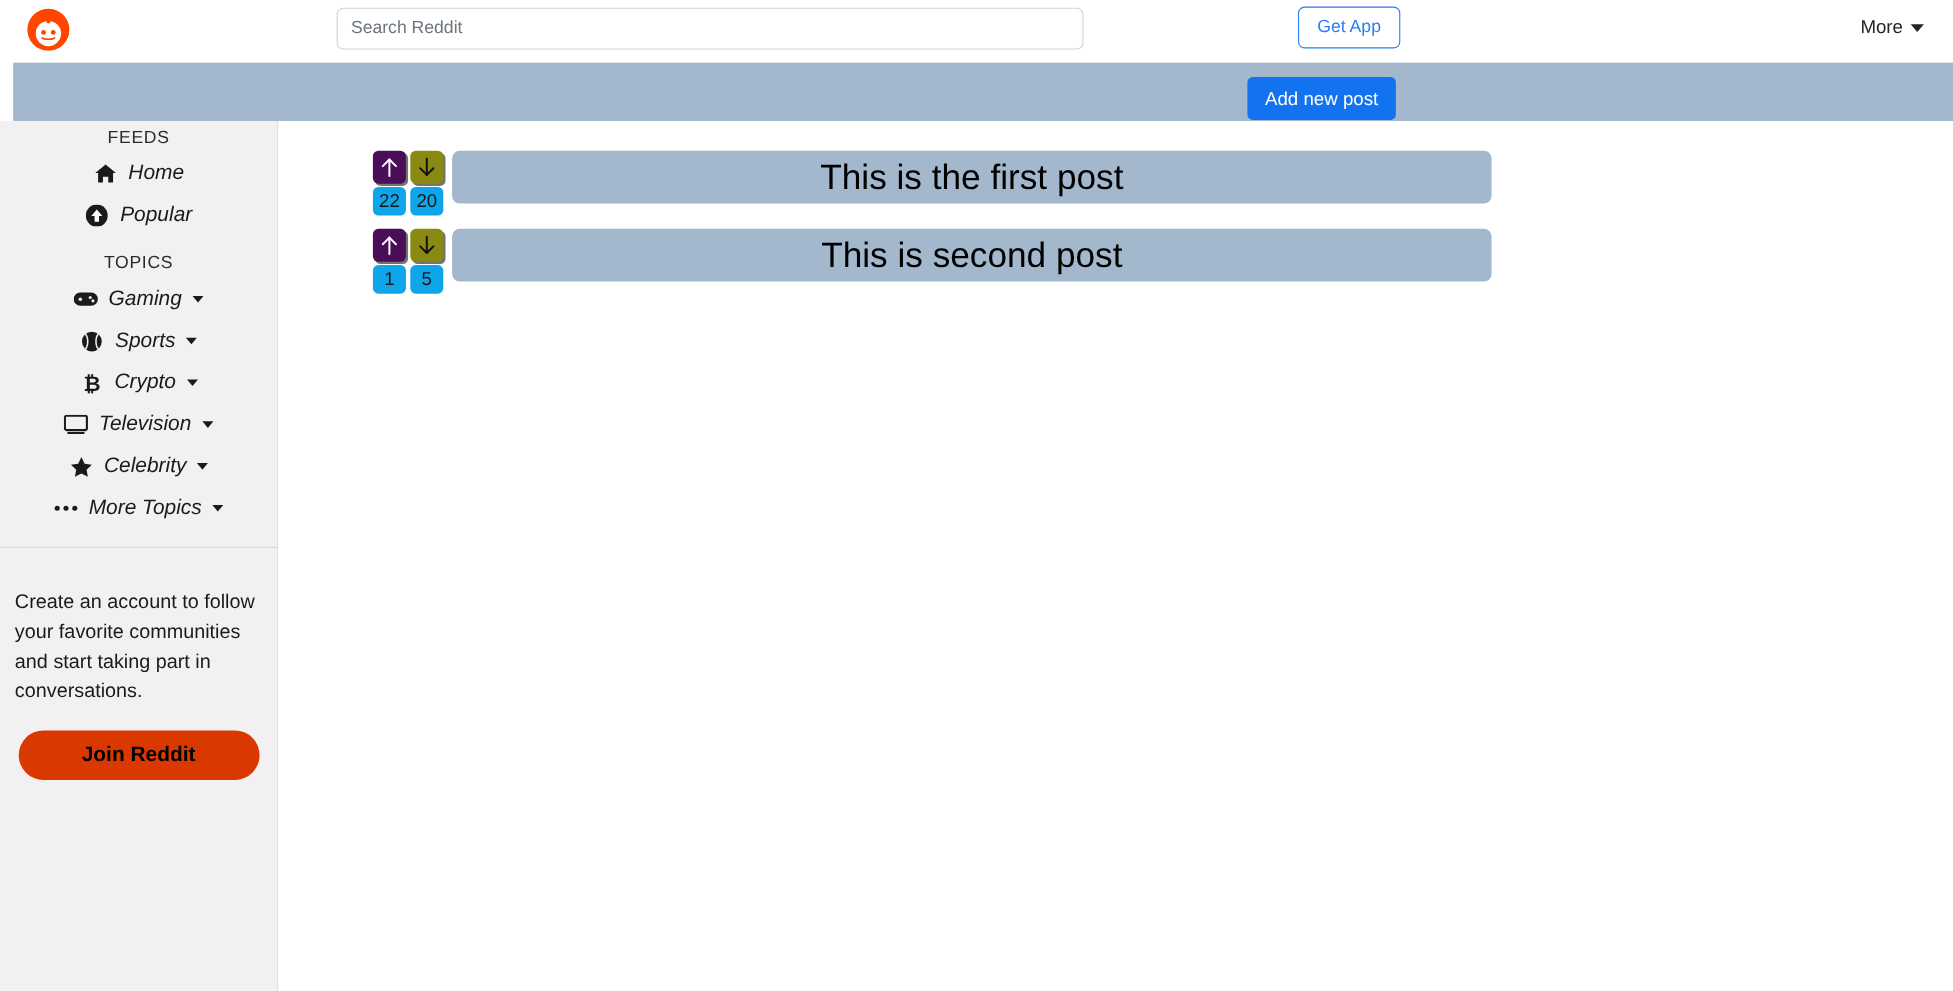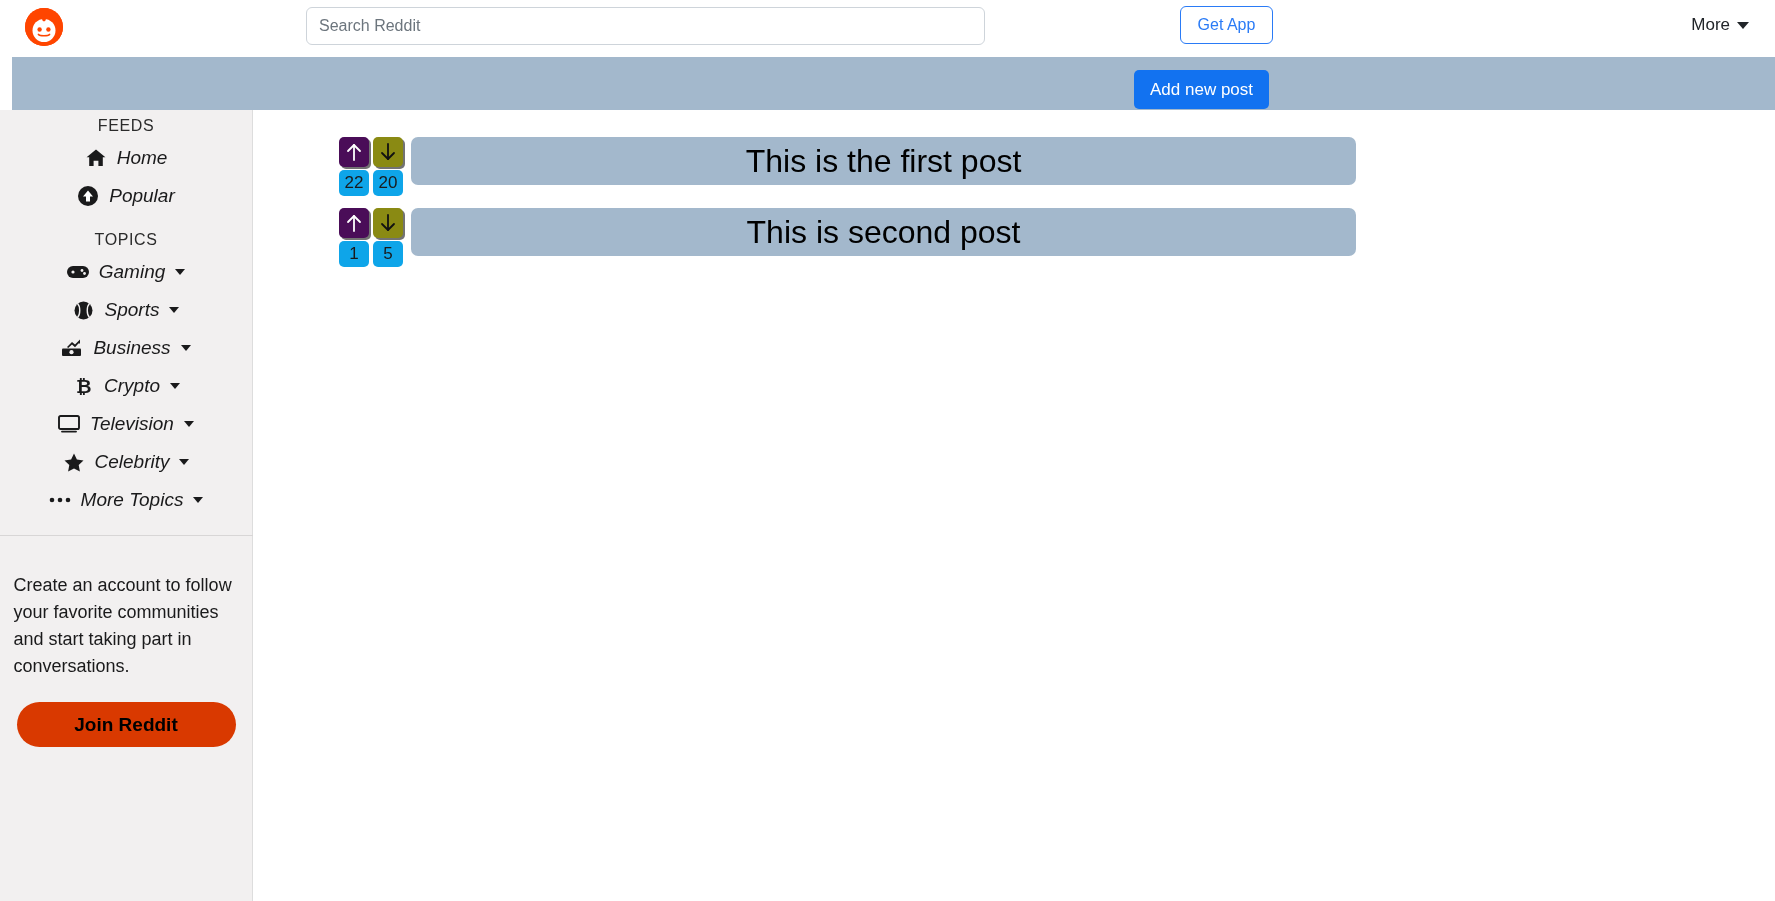--- a/index.html
+++ b/index.html
@@ -347,31 +347,20 @@
     <span class="ico">
       <svg width="19" height="19" viewBox="0 0 19 19">
         <circle cx="9.5" cy="9.5" r="9" fill="#1a1a1b"></circle>
         <path d="M3.5 2.5c3 3 3 11 0 14M15.5 2.5c-3 3-3 11 0 14" stroke="#f2f0f0" stroke-width="1.4" fill="none"></path>
       </svg>
     </span>
     <span class="label">Sports</span>
     <span class="caret caret-sm"></span>
   </a>
 
-  <a class="nav-item" href="#">
-    <span class="ico">
-      <svg width="22" height="18" viewBox="0 0 22 18" fill="#1a1a1b">
-        <path d="M6 8 11 3l3 2.6L19 0.6v4h-1.6L14 8.2 11 5.6 7.2 9z"></path>
-        <rect x="1" y="9.5" width="19" height="7.5" rx="1"></rect>
-        <circle cx="10.5" cy="13.2" r="2.1" fill="#f2f0f0"></circle>
-      </svg>
-    </span>
-    <span class="label">Business</span>
-    <span class="caret caret-sm"></span>
-  </a>
 
   <a class="nav-item" href="#">
     <span class="ico">
       <svg width="16" height="20" viewBox="0 0 16 20">
         <text x="1" y="17" font-family="DejaVu Sans, sans-serif" font-size="19" font-weight="bold" fill="#1a1a1b">₿</text>
       </svg>
     </span>
     <span class="label">Crypto</span>
     <span class="caret caret-sm"></span>
   </a>

